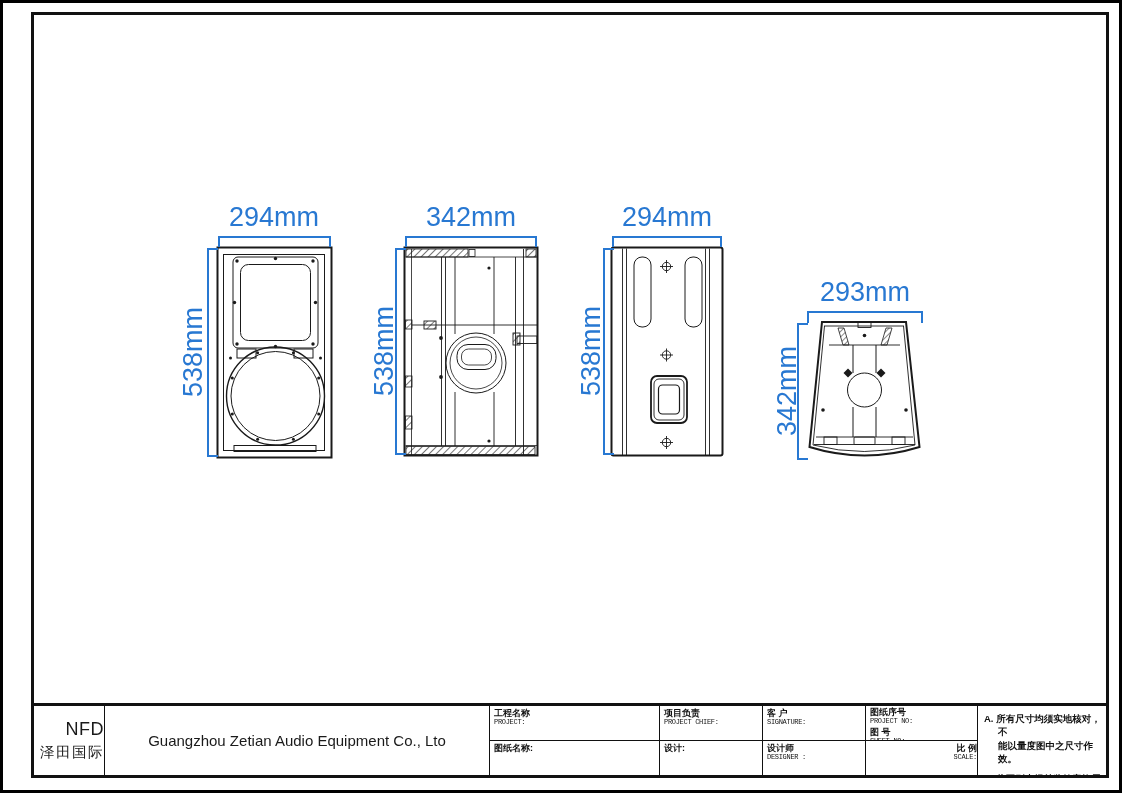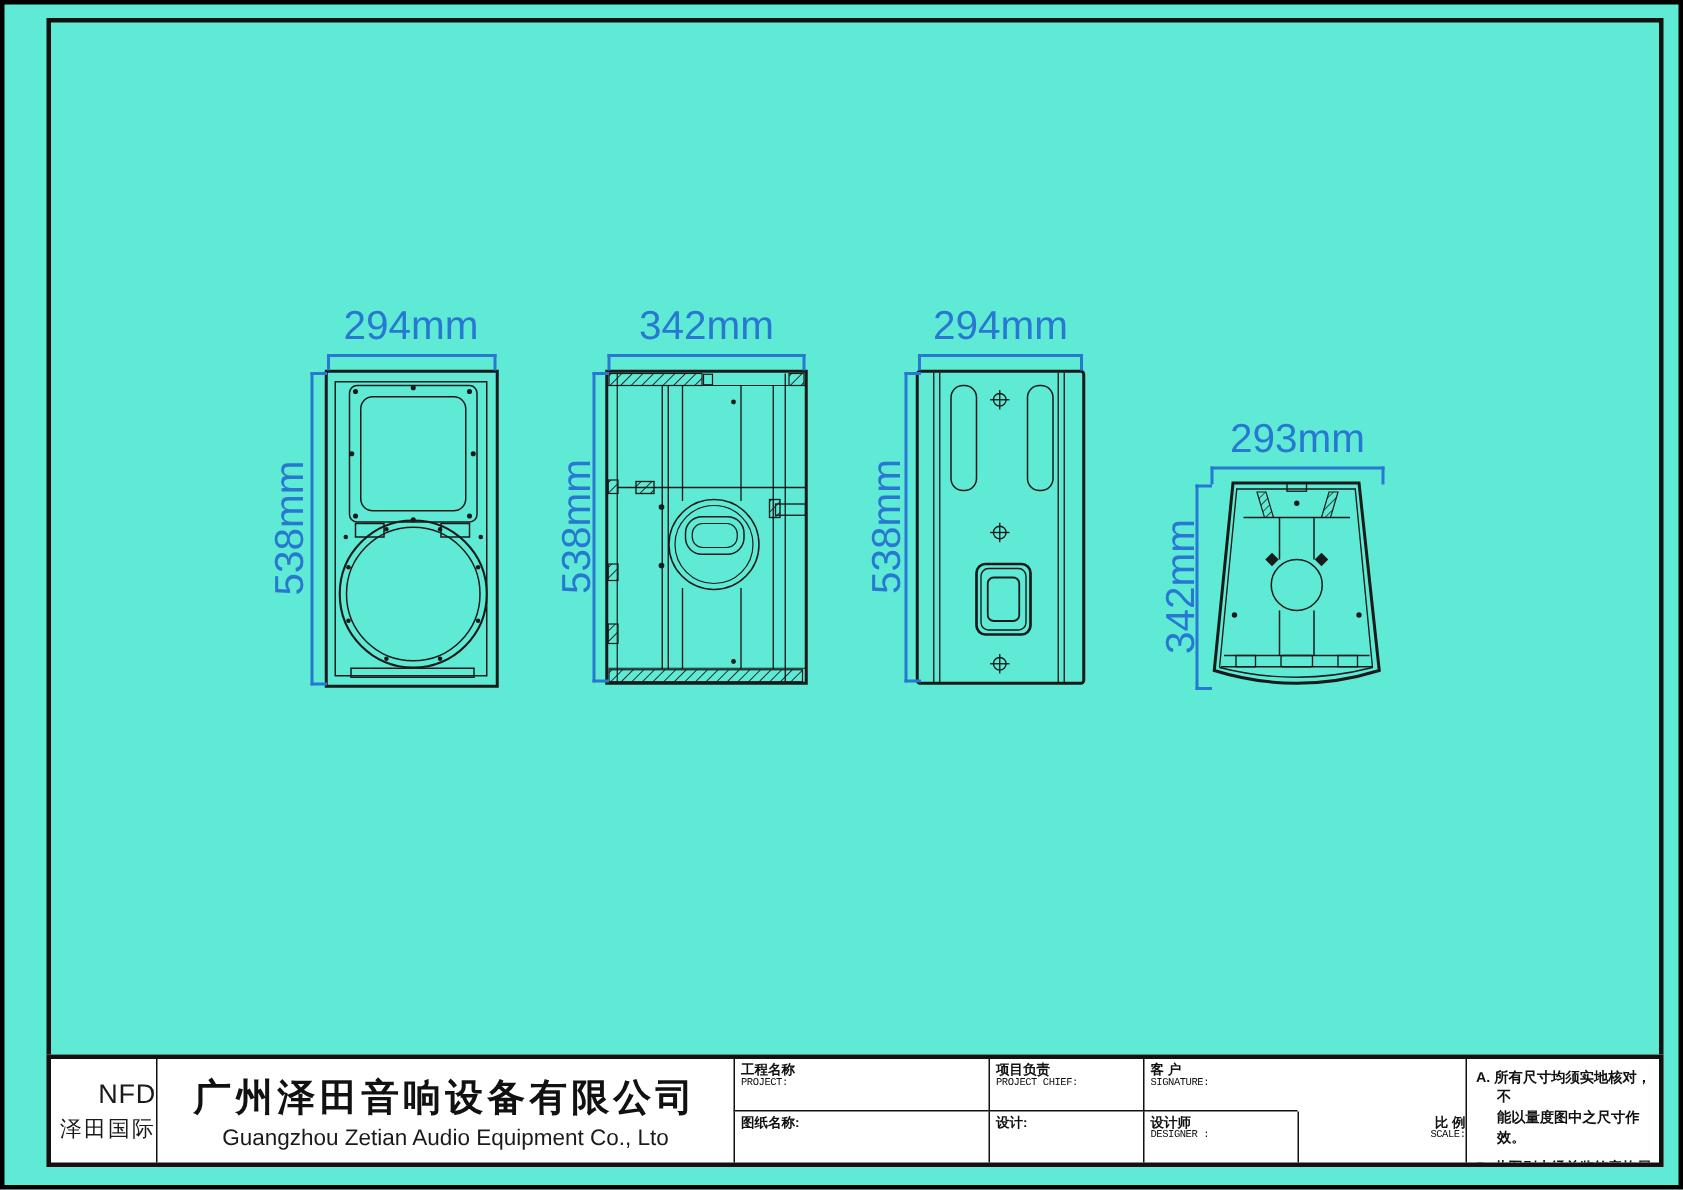--- a/index.html
+++ b/index.html
@@ -1,16 +1,16 @@
 <!DOCTYPE html>
 <html style="--dim-color: #2878D2; --line-color: #1a1a1a;"><head>
 <meta charset="utf-8">
 <style>
   html,body{margin:0;padding:0;background:#888;}
-  .canvas{position:relative;width:1122px;height:793px;background:#5eead4;border:3px solid #000;box-sizing:border-box;overflow:hidden;font-family:"Liberation Sans",sans-serif;}
+  .canvas{position:relative;width:1122px;height:793px;background:#ffffff;border:3px solid #000;box-sizing:border-box;overflow:hidden;font-family:"Liberation Sans",sans-serif;}
   .frame{position:absolute;left:28px;top:9px;width:1078px;height:766px;border:3px solid #111;box-sizing:border-box;}
   svg{position:absolute;color:var(--line-color,#1a1a1a);}
   
   .dim-bracket-h{position:absolute;border-top:2px solid var(--dim-color,#2878D2);border-left:2px solid var(--dim-color,#2878D2);border-right:2px solid var(--dim-color,#2878D2);box-sizing:border-box;}
   .dim-bracket-v{position:absolute;border-left:2px solid var(--dim-color,#2878D2);border-top:2px solid var(--dim-color,#2878D2);border-bottom:2px solid var(--dim-color,#2878D2);box-sizing:border-box;}
   .dim-label{position:absolute;color:var(--dim-color,#2878D2);font-size:27px;text-align:center;white-space:nowrap;}
   .dim-label-v{position:absolute;color:var(--dim-color,#2878D2);font-size:27px;text-align:center;white-space:nowrap;width:100px;height:28px;transform:rotate(-90deg);}
   
   .tblock{position:absolute;left:28px;top:700px;width:1078px;height:75px;border:3px solid #111;box-sizing:border-box;background:#fff;display:grid;grid-template-columns:70px 385px 170px 103px 103px 112px 1fr;grid-template-rows:35px 1fr;}
   .cell{box-sizing:border-box;overflow:hidden;}
@@ -221,35 +221,44 @@
   <div class="dim-label" style="left:802px;top:274px;width:120px;">293mm</div>
   <div class="dim-bracket-v" style="left:794px;top:320px;width:11px;height:137px;"></div>
   <div class="dim-label-v" style="left:733px;top:374px;">342mm</div>
 
   <div class="tblock">
     <div class="cell span2 logo-cell" style="grid-column:1/2;">
       <div class="logo-brand">NFD</div>
       <div class="logo-sub">泽田国际</div>
     </div>
     <div class="cell span2 bl company-cell" style="grid-column:2/3;">
-      <div class="company-cn">广州泽田音响设备有限公司</div>
       <div class="company-en">Guangzhou Zetian Audio Equipment Co., Lto</div>
     </div>
 
     <div class="cell bl bb pair" style="grid-column:3/4;grid-row:1/2;">
       <span class="lbl-cn">工程名称</span>
       <span class="lbl-en">PROJECT:</span>
     </div>
     <div class="cell bl bb pair" style="grid-column:4/5;grid-row:1/2;">
       <span class="lbl-cn">项目负责</span>
       <span class="lbl-en">PROJECT CHIEF:</span>
     </div>
     <div class="cell bl bb pair" style="grid-column:5/6;grid-row:1/2;">
       <span class="lbl-cn">客 户</span>
       <span class="lbl-en">SIGNATURE:</span>
+    </div>
+    <div class="cell bl bb" style="grid-column:6/7;grid-row:1/2;">
+      <div class="pair" style="padding-top:1px;">
+        <span class="lbl-cn">图纸序号</span>
+        <span class="lbl-en">PROJECT NO:</span>
+      </div>
+      <div class="pair" style="padding-top:1px;">
+        <span class="lbl-cn">图 号</span>
+        <span class="lbl-en">SHEET NO:</span>
+      </div>
     </div>
     <div class="cell bl pair" style="grid-column:3/4;grid-row:2/3;">
       <span class="lbl-cn">图纸名称:</span>
     </div>
 
     <div class="cell span2 bl notes-cell" style="grid-column:7/8;">
       <p class="note">A. 所有尺寸均须实地核对，不
 能以量度图中之尺寸作效。</p>
       <p class="note">B. 此图则未经总监签章均属无效。
 另作其它用途。</p>

